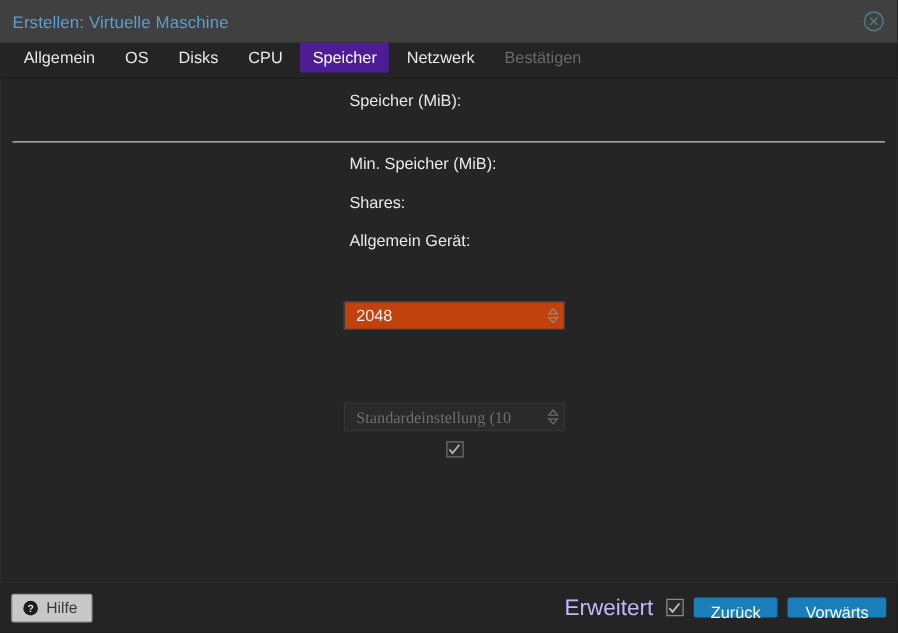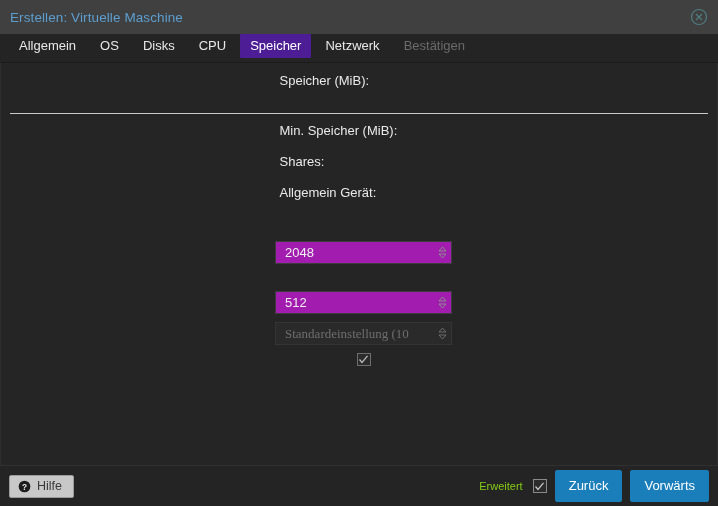--- a/index.html
+++ b/index.html
@@ -107,21 +107,21 @@
     font-size: 13px;
     color: #e9e9e9;
     white-space: nowrap;
     flex: 0 0 168px;
   }
 
   .field {
     position: relative;
     width: 177px;
     height: 23px;
-    background: #a21caf;
+    background: #c2410c;
     border: 1px solid #3c3c3c;
     display: flex;
     align-items: center;
   }
   .field-value {
     font-size: 13px;
     color: #f0f0f0;
     padding-left: 9px;
     white-space: nowrap;
     overflow: hidden;
@@ -187,38 +187,38 @@
   }
   .help-icon { width: 13px; height: 13px; display:block; }
 
   .footer-right {
     margin-left: auto;
     display: flex;
     align-items: center;
     gap: 8px;
   }
   .adv-label {
-    font-size: 11px;
-    color: #84cc16;
+    font-size: 18px;
+    color: #c4b5fd;
     margin-right: 2px;
   }
   .adv-check {
     width: 14px; height: 14px;
     border: 1px solid #8a8a8a;
     background: #2b2b2b;
     display: flex; align-items: center; justify-content: center;
     cursor: pointer;
   }
   .btn-primary {
     background: #1a7ebb;
     border: 1px solid #1a7ebb;
     border-radius: 2px;
     color: #ffffff;
     font-size: 13px;
-    height: 32px;
+    height: 16px;
     padding: 0 13px;
     cursor: pointer;
     font-family: "Liberation Sans", sans-serif;
     line-height: 22px;
     white-space: nowrap;
   }
 </style>
 </head>
 <body>
 
@@ -257,29 +257,20 @@
               <path d="M5.5 13 L9 9 L2 9 Z" fill="none" stroke="#8d8d8d" stroke-width="1"></path>
             </svg>
           </div>
         </div>
       </div>
 
       <div class="divider"></div>
 
       <div class="row">
         <div class="row-label">Min. Speicher (MiB):</div>
-        <div class="field">
-          <div class="field-value">512</div>
-          <div class="spinner">
-            <svg width="11" height="15" viewBox="0 0 11 15" aria-hidden="true">
-              <path d="M5.5 2 L9 6 L2 6 Z" fill="none" stroke="#8d8d8d" stroke-width="1"></path>
-              <path d="M5.5 13 L9 9 L2 9 Z" fill="none" stroke="#8d8d8d" stroke-width="1"></path>
-            </svg>
-          </div>
-        </div>
       </div>
 
       <div class="row">
         <div class="row-label">Shares:</div>
         <div class="field disabled">
           <div class="field-value">Standardeinstellung (10</div>
           <div class="spinner">
             <svg width="11" height="15" viewBox="0 0 11 15" aria-hidden="true">
               <path d="M5.5 2 L9 6 L2 6 Z" fill="none" stroke="#6b6b6b" stroke-width="1"></path>
               <path d="M5.5 13 L9 9 L2 9 Z" fill="none" stroke="#6b6b6b" stroke-width="1"></path>

